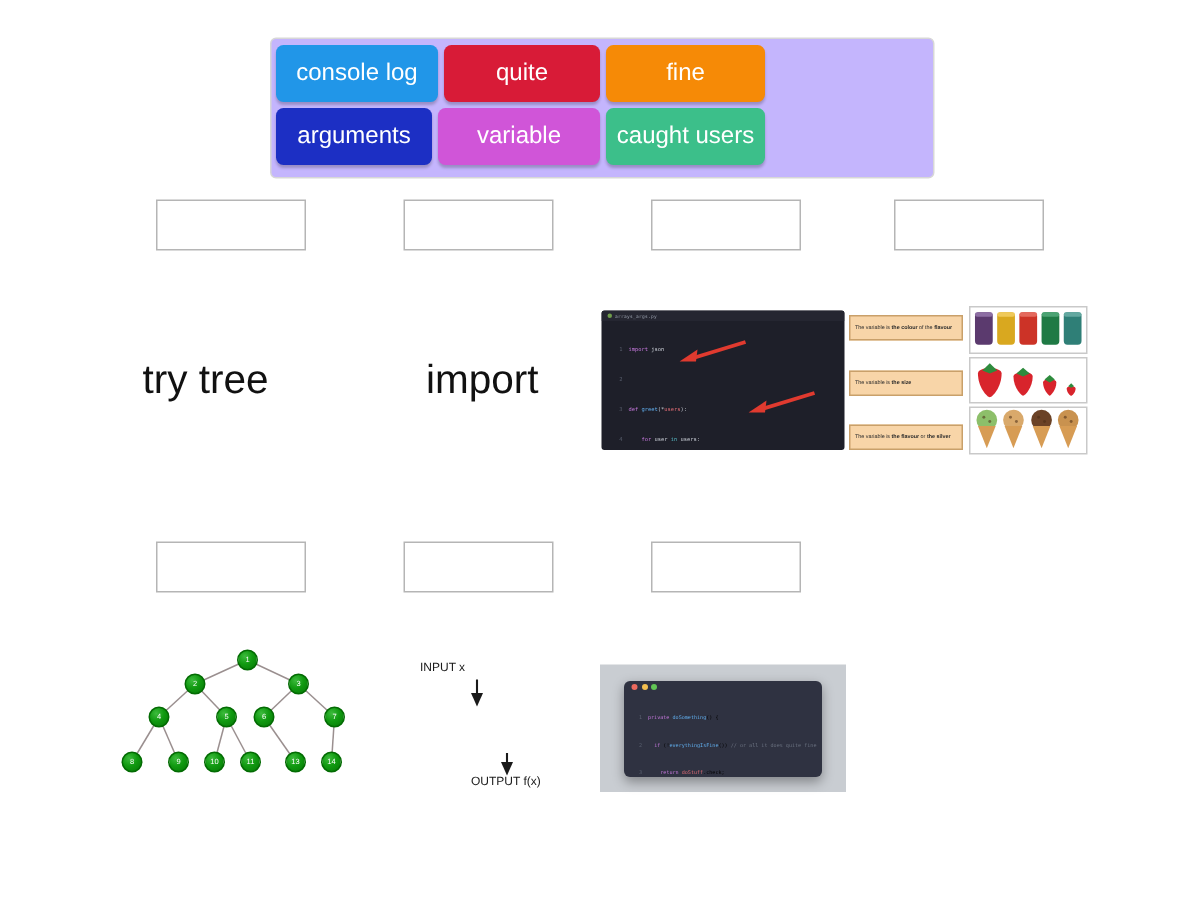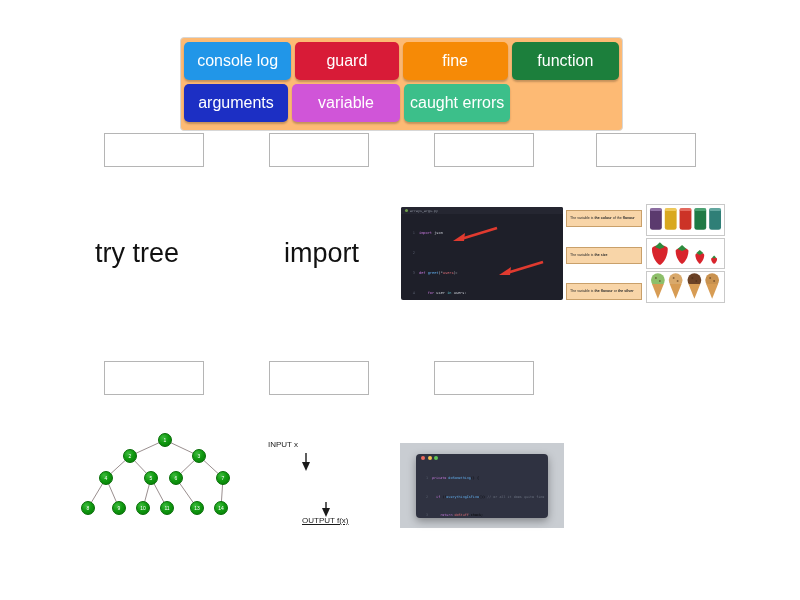--- a/index.html
+++ b/index.html
@@ -17,24 +17,23 @@
 
   
   #word-bank {
     position: absolute;
     left: 180px;
     top: 25px;
     width: 443px;
     height: 94px;
     border: 1px solid #d7d7d7;
     border-radius: 4px;
-    background: #fdba74;
+    background: #c4b5fd;
     box-sizing: border-box;
     padding: 4px 3px;
-    margin-top: 12px;
   }
   .bank-row {
     display: flex;
     gap: 4px;
     margin-bottom: 4px;
   }
   .word-tile {
     height: 38px;
     line-height: 38px;
     border-radius: 5px;
@@ -212,28 +211,27 @@
     padding-left: 3px;
   }
   .term-gutter { color: #5a6070; display:inline-block; width: 9px; text-align:right; padding-right:4px;}
 </style>
 </head>
 <body>
 
 <div id="word-bank">
   <div class="bank-row">
     <div class="word-tile" style="width:108px;background:#2196e8;">console log</div>
-    <div class="word-tile" style="width:104px;background:#d81b37;">guard</div>
+    <div class="word-tile" style="width:104px;background:#d81b37;">quite</div>
     <div class="word-tile" style="width:106px;background:#f68a06;">fine</div>
-    <div class="word-tile" style="width:108px;background:#1c7f3c;">function</div>
   </div>
   <div class="bank-row">
     <div class="word-tile" style="width:104px;background:#1c2fc4;">arguments</div>
     <div class="word-tile" style="width:108px;background:#d055d8;">variable</div>
-    <div class="word-tile" style="width:106px;background:#3cbf8a;">caught errors</div>
+    <div class="word-tile" style="width:106px;background:#3cbf8a;">caught users</div>
   </div>
 </div>
 
 <div class="drop-zone" style="left:104px;  top:133px;"></div>
 <div class="drop-zone" style="left:269px;  top:133px;"></div>
 <div class="drop-zone" style="left:434px;  top:133px;"></div>
 <div class="drop-zone" style="left:596px;  top:133px;"></div>
 
 <div class="text-item" style="left:95px; top:238px;">try tree</div>
 <div class="text-item" style="left:284px; top:238px;">import</div>
@@ -369,29 +367,29 @@
   <div class="tree-node" style="left:101px;top:43px; width:14px; height:14px;">6</div>
   <div class="tree-node" style="left:148px;top:43px; width:14px; height:14px;">7</div>
   <div class="tree-node" style="left:13px; top:73px; width:14px; height:14px;">8</div>
   <div class="tree-node" style="left:44px; top:73px; width:14px; height:14px;">9</div>
   <div class="tree-node" style="left:68px; top:73px; width:14px; height:14px;">10</div>
   <div class="tree-node" style="left:92px; top:73px; width:14px; height:14px;">11</div>
   <div class="tree-node" style="left:122px;top:73px; width:14px; height:14px;">13</div>
   <div class="tree-node" style="left:146px;top:73px; width:14px; height:14px;">14</div>
 </div>
 
-<div class="media-item" style="left:260px; top:440px; width:110px; height:90px;">
+<div class="media-item" style="left:272px; top:440px; width:110px; height:90px;">
   <div class="fbox-label" style="left:8px; top:0px;">INPUT x</div>
   <svg width="110" height="90" viewBox="0 0 110 90" style="position:absolute;left:0;top:0;">
     <line x1="46" y1="13" x2="46" y2="26" stroke="#1a1a1a" stroke-width="1.4"></line>
     <polygon points="46,31 42,22 50,22" fill="#1a1a1a"></polygon>
     <line x1="66" y1="62" x2="66" y2="72" stroke="#1a1a1a" stroke-width="1.4"></line>
     <polygon points="66,77 62,68 70,68" fill="#1a1a1a"></polygon>
   </svg>
-  <div class="fbox-label" style="left:42px; top:76px;text-decoration:underline;">OUTPUT f(x)</div>
+  <div class="fbox-label" style="left:42px; top:76px;">OUTPUT f(x)</div>
 </div>
 
 <div class="media-item term-frame" style="left:400px; top:443px; width:164px; height:85px;">
   <div class="term-win" style="width:132px; height:64px;">
     <div class="term-bar">
       <span class="tl-dot" style="background:#ec6a5e;"></span>
       <span class="tl-dot" style="background:#f4bf4f;"></span>
       <span class="tl-dot" style="background:#61c554;"></span>
     </div>
     <div class="term-body">

